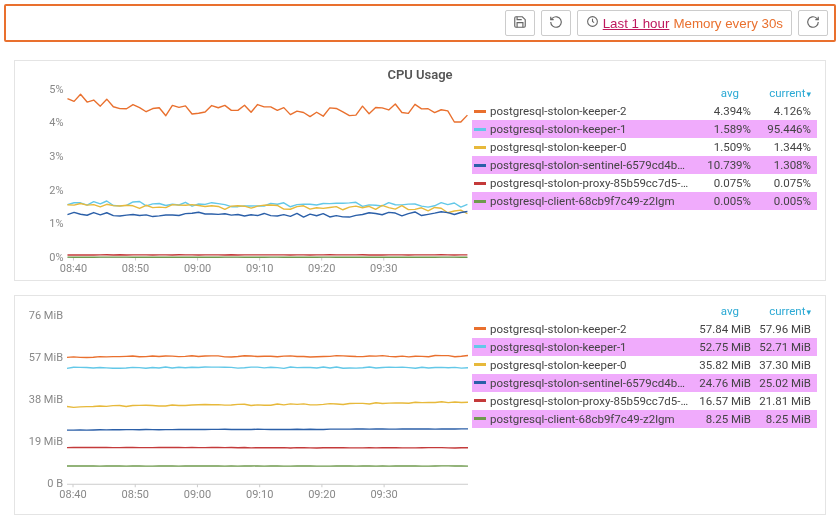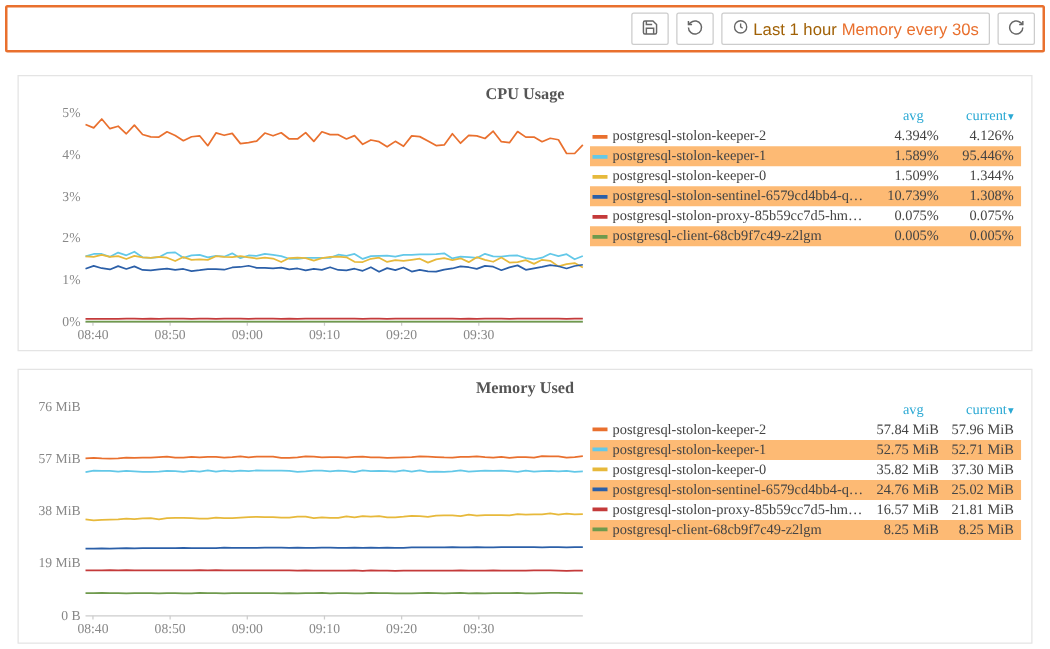--- a/index.html
+++ b/index.html
@@ -32,29 +32,28 @@
     border-radius: 2px;
     height: 26px;
     display: inline-flex;
     align-items: center;
     justify-content: center;
     cursor: pointer;
     color: #555;
   }
   .btn-icon { width: 30px; }
   .btn-text { padding: 0 8px; gap: 4px; white-space: nowrap; }
-  .btn-text .main { color: #a16207; }
+  .btn-text .main { color: #be185d; text-decoration: underline; }
   .btn-text .accent { color: #e9702e; }
   .panels {
     position: absolute;
     top: 60px; left: 14px; right: 14px; bottom: 4px;
     display: flex;
     flex-direction: column;
     gap: 14px;
-    font-family: Liberation Serif, serif;
   }
   .panel {
     border: 1px solid #e4e4e4;
     background: #fff;
     padding: 6px 8px 4px 8px;
     flex: 1;
     display: flex;
     flex-direction: column;
     overflow: hidden;
   }
@@ -89,21 +88,21 @@
     font-size: 11.5px;
     padding: 2px 6px 2px 2px;
   }
   .legend-head .col { width: 56px; text-align: right; }
   .legend-row {
     display: flex;
     align-items: center;
     padding: 2px 6px 2px 2px;
     gap: 4px;
   }
-  .legend-row.alt { background: #fdba74; }
+  .legend-row.alt { background: #f0abfc; }
   .swatch {
     width: 12px; height: 3px;
     flex-shrink: 0;
   }
   .legend-name {
     flex: 1;
     color: #444;
     white-space: nowrap;
     overflow: hidden;
     text-overflow: ellipsis;
@@ -229,21 +228,20 @@
             <div class="swatch" style="background: rgb(111, 154, 77);"></div>
             <div class="legend-name">postgresql-client-68cb9f7c49-z2lgm</div>
             <div class="legend-val">0.005%</div>
             <div class="legend-val">0.005%</div>
           </div>
         </div>
     </div>
   </div>
 
   <div class="panel">
-    <div class="panel-title">Memory Used</div>
     <div class="panel-body">
       <div class="chart-wrap">
         <svg id="chart-1" viewBox="0 0 449 192">
             <line x1="44" x2="445" y1="174" y2="174" stroke="#ccc" stroke-width="1"></line>
             <text x="40" y="177" text-anchor="end" class="ylabel">0 B</text>
             <text x="40" y="135" text-anchor="end" class="ylabel">19 MiB</text>
             <text x="40" y="93" text-anchor="end" class="ylabel">38 MiB</text>
             <text x="40" y="51" text-anchor="end" class="ylabel">57 MiB</text>
             <text x="40" y="9" text-anchor="end" class="ylabel">76 MiB</text>
             <text x="50" y="188" text-anchor="middle" class="xlabel">08:40</text>

